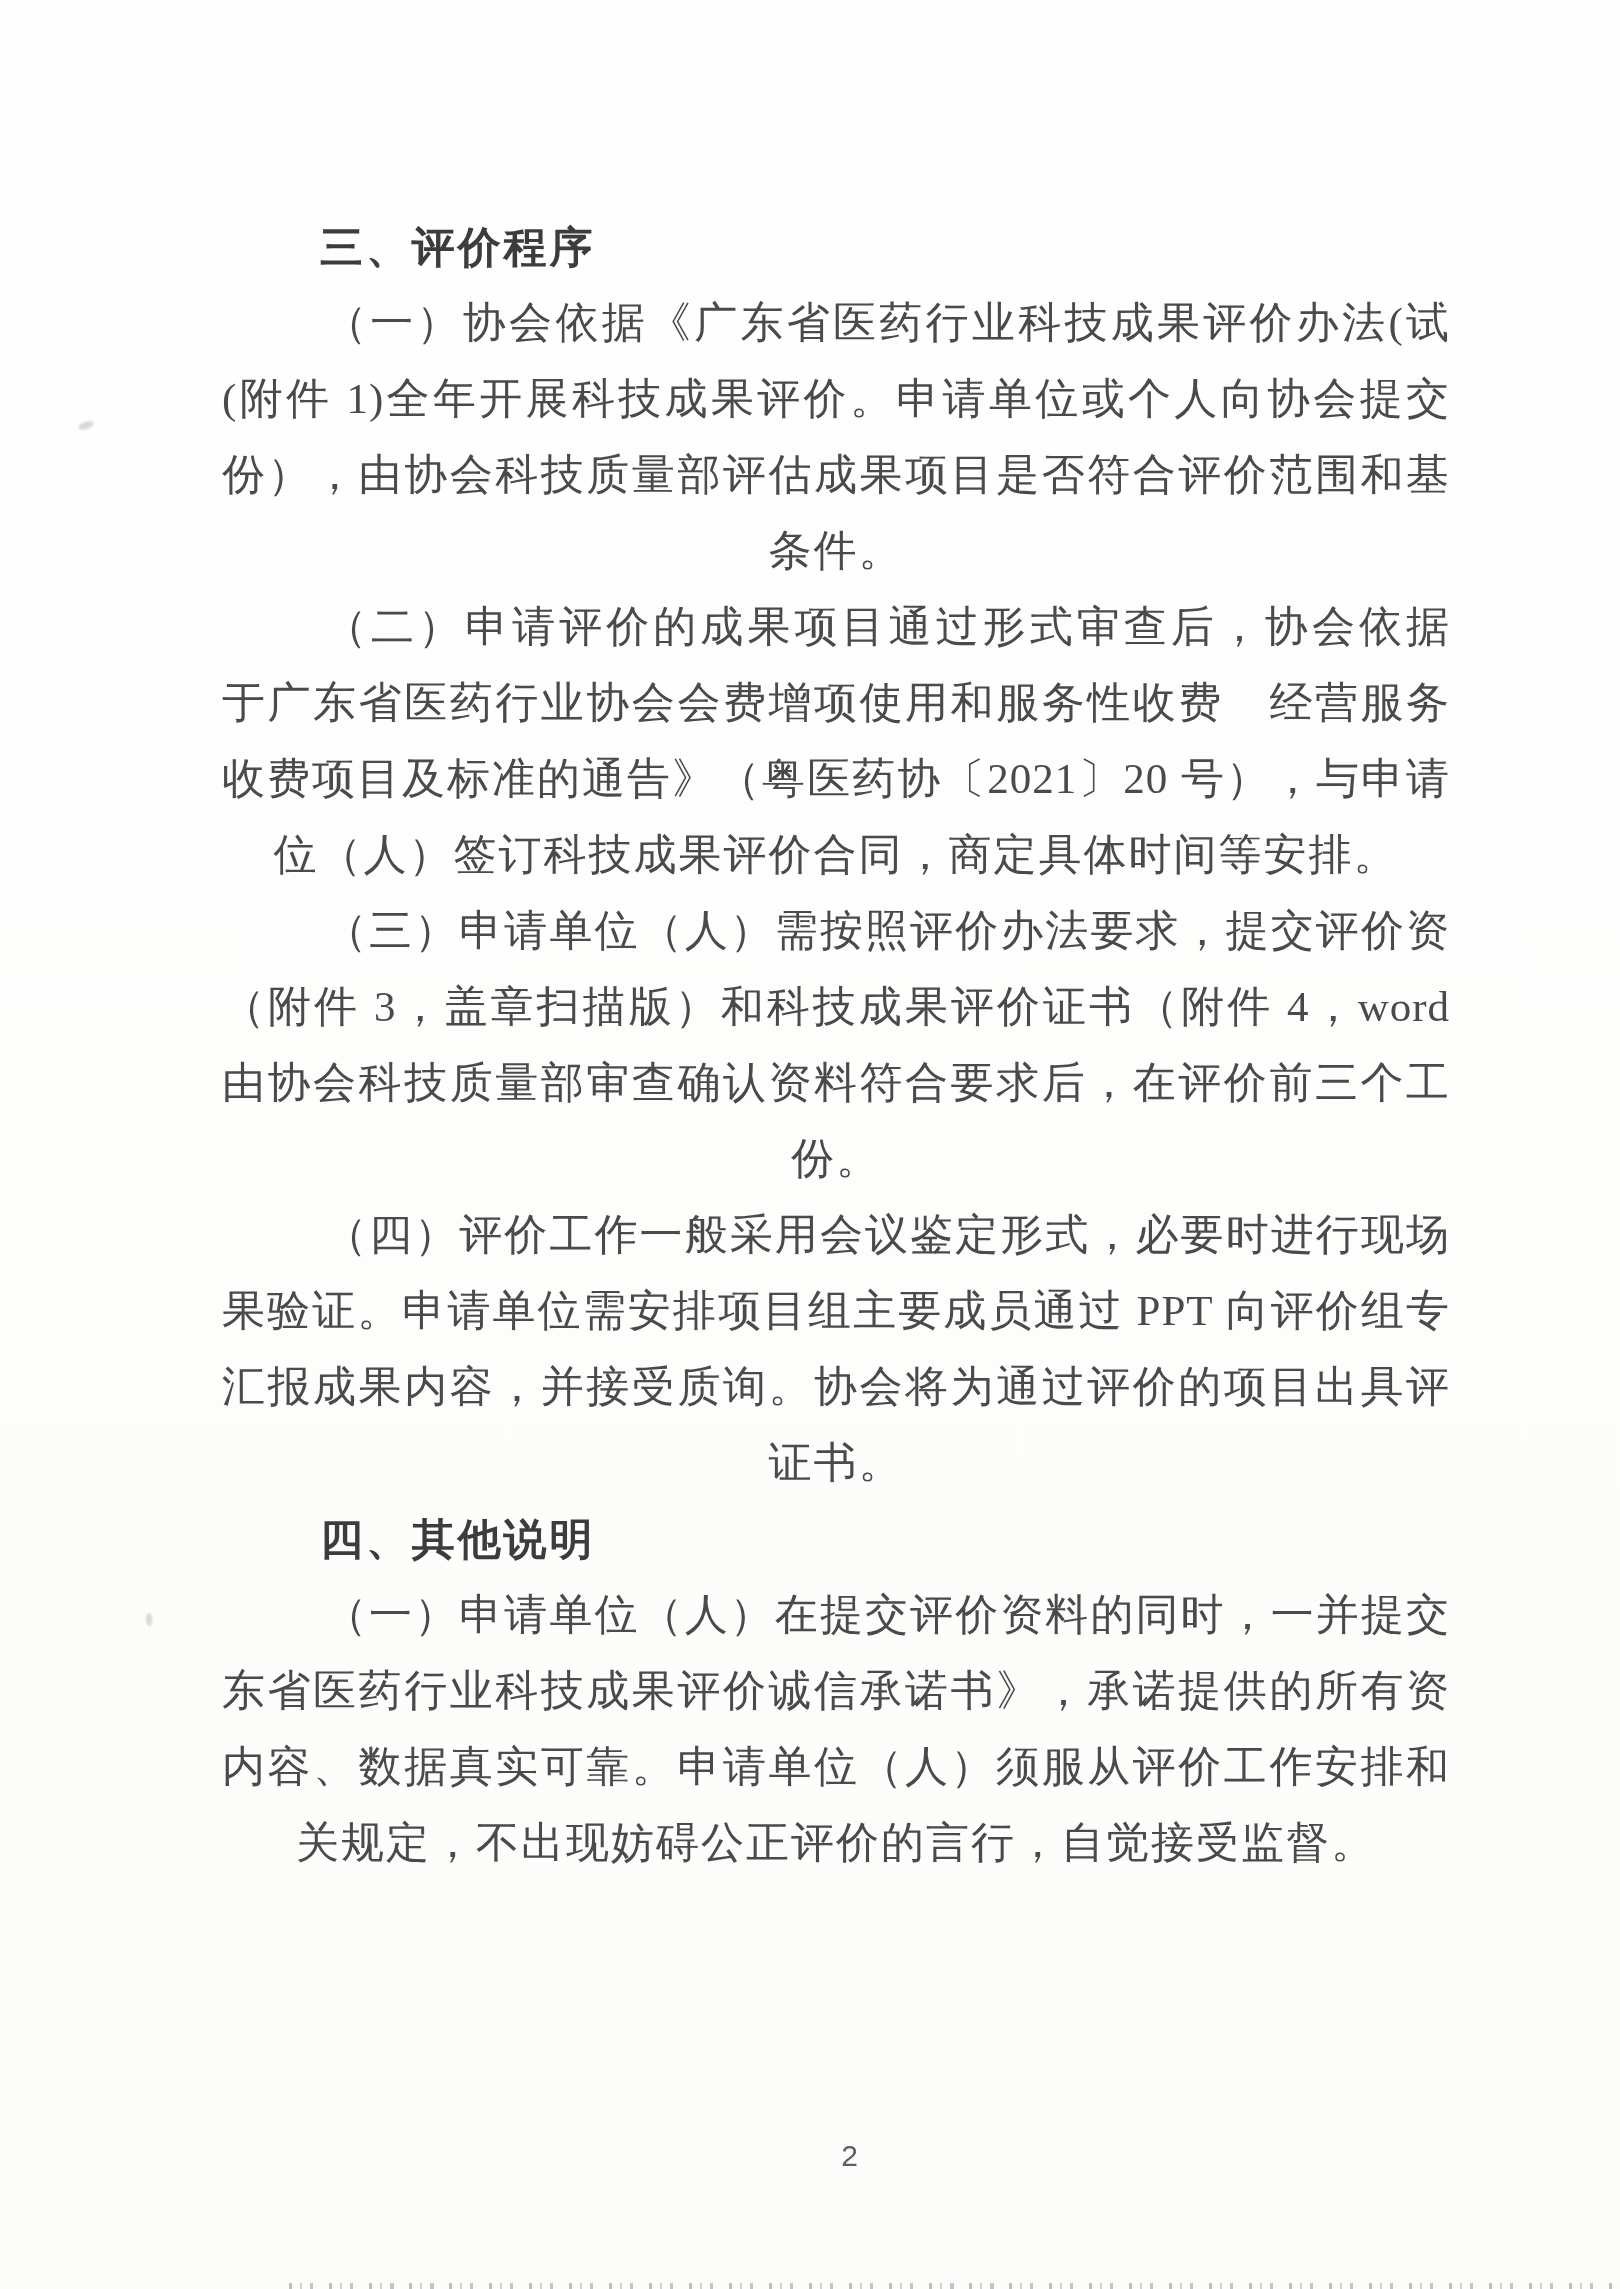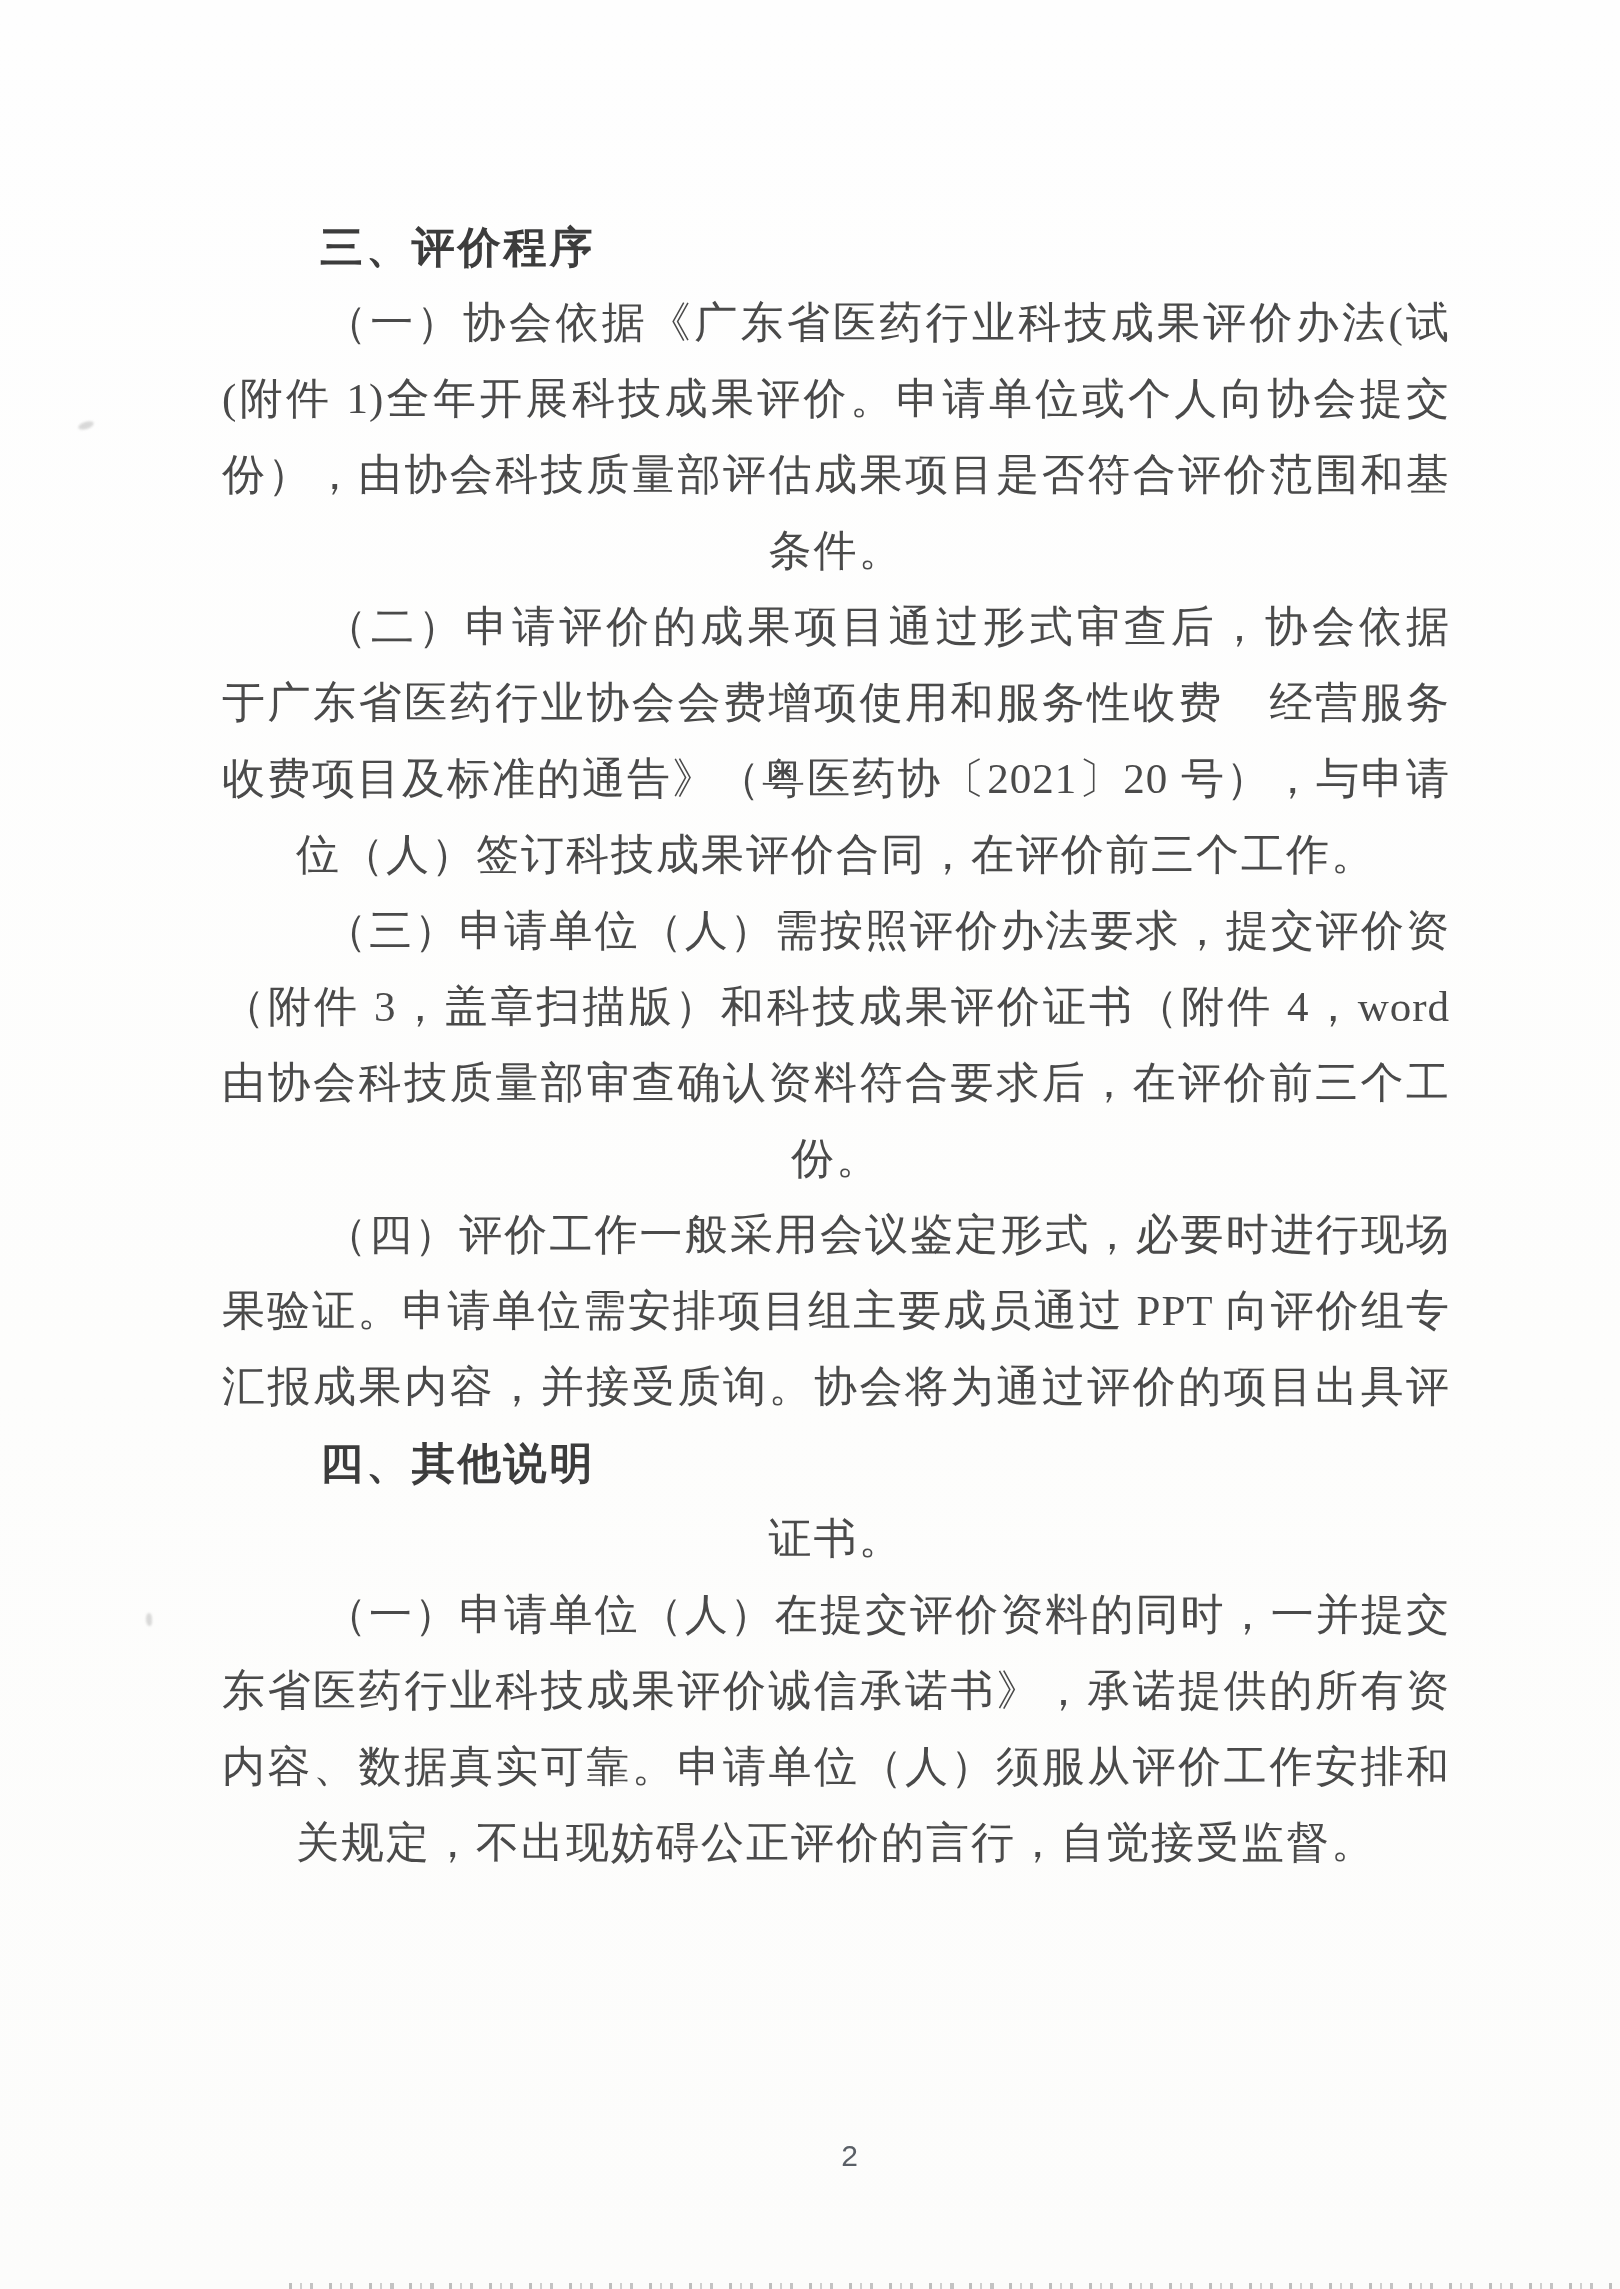--- a/index.html
+++ b/index.html
@@ -111,30 +111,30 @@
 
   <div class="content">
     <div class="ln h">三、评价程序</div>
     <div class="ln j ind">（一）协会依据《广东省医药行业科技成果评价办法(试行)》</div>
     <div class="ln j">(附件 1)全年开展科技成果评价。申请单位或个人向协会提交《科</div>
     <div class="ln j">份），由协会科技质量部评估成果项目是否符合评价范围和基本</div>
     <div class="ln l">条件。</div>
     <div class="ln j ind">（二）申请评价的成果项目通过形式审查后，协会依据《关</div>
     <div class="ln j">于广东省医药行业协会会费增项使用和服务性收费　经营服务性</div>
     <div class="ln j">收费项目及标准的通告》（粤医药协〔2021〕20 号），与申请单</div>
-    <div class="ln l">位（人）签订科技成果评价合同，在评价前三个工作。</div>
+    <div class="ln l">位（人）签订科技成果评价合同，商定具体时间等安排。</div>
     <div class="ln j ind">（三）申请单位（人）需按照评价办法要求，提交评价资料</div>
     <div class="ln j">（附件 3，盖章扫描版）和科技成果评价证书（附件 4，word 版），</div>
     <div class="ln j">由协会科技质量部审查确认资料符合要求后，在评价前三个工作</div>
     <div class="ln l">份。</div>
     <div class="ln j ind">（四）评价工作一般采用会议鉴定形式，必要时进行现场成</div>
     <div class="ln j">果验证。申请单位需安排项目组主要成员通过 PPT 向评价组专家</div>
     <div class="ln j">汇报成果内容，并接受质询。协会将为通过评价的项目出具评价</div>
+    <div class="ln l">证书。</div>
     <div class="ln h">四、其他说明</div>
-    <div class="ln l">证书。</div>
     <div class="ln j ind">（一）申请单位（人）在提交评价资料的同时，一并提交《广</div>
     <div class="ln j">东省医药行业科技成果评价诚信承诺书》，承诺提供的所有资料</div>
     <div class="ln j">内容、数据真实可靠。申请单位（人）须服从评价工作安排和相</div>
     <div class="ln l">关规定，不出现妨碍公正评价的言行，自觉接受监督。</div>
   </div>
 
   <div class="pagenum">2</div>
 
   <div class="smudge-a"></div>
   <div class="smudge-b"></div>

